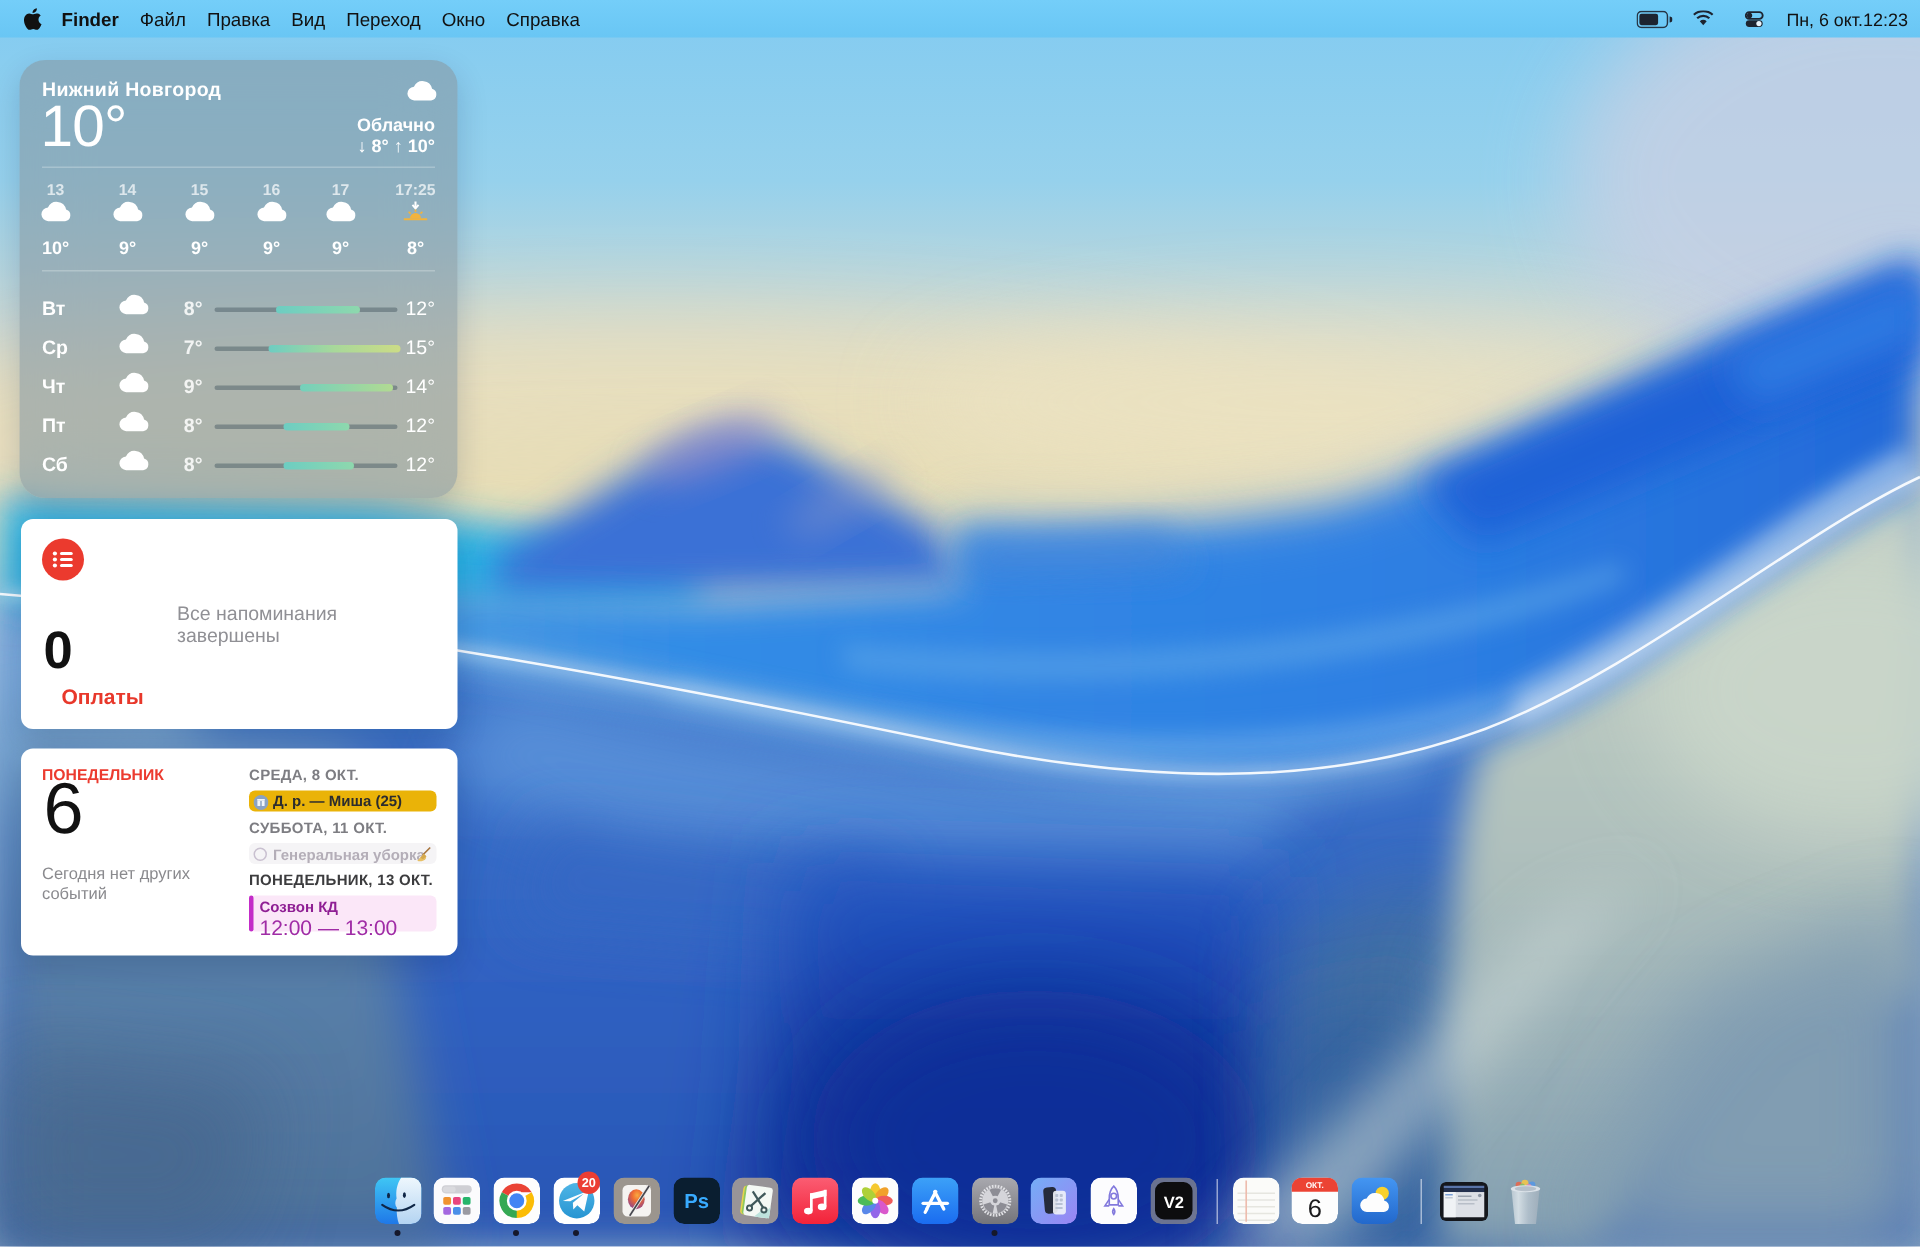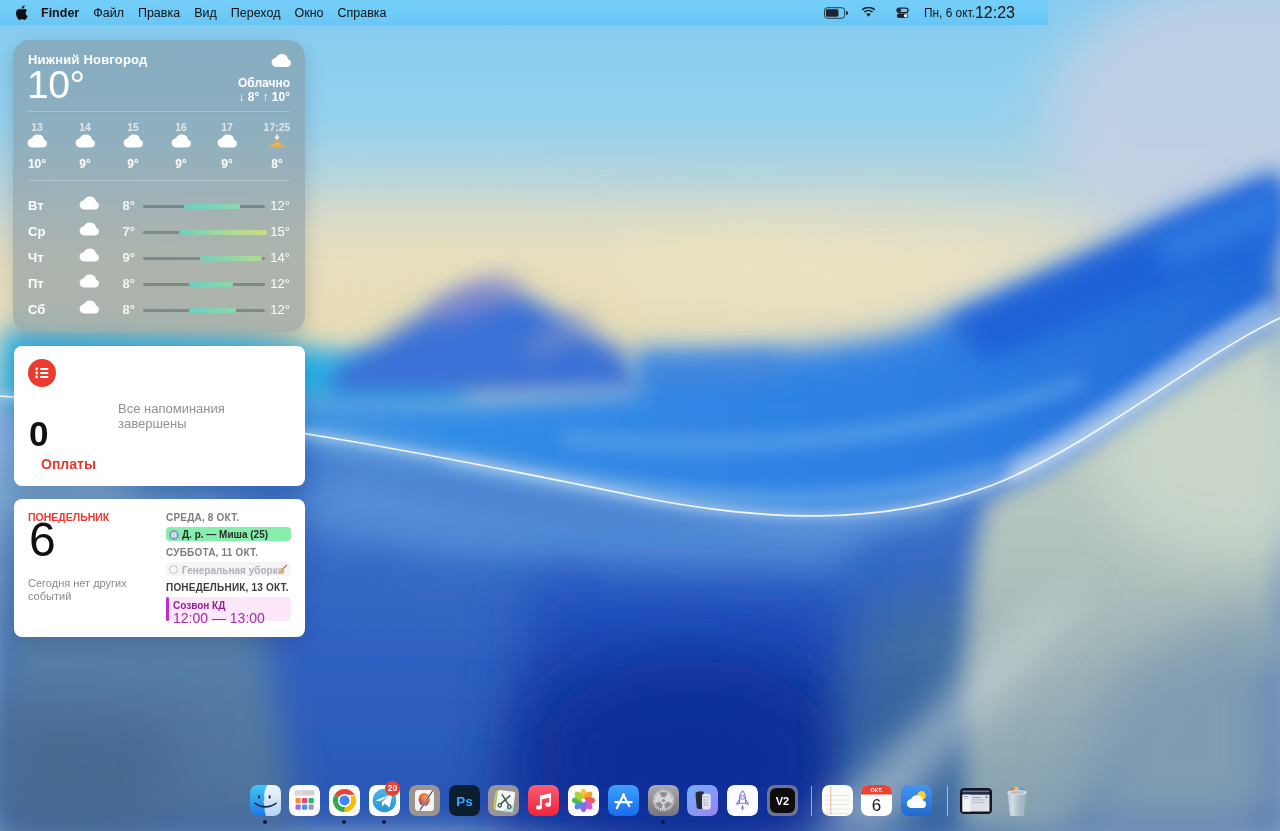--- a/index.html
+++ b/index.html
@@ -1,21 +1,21 @@
 <!DOCTYPE html>
 <html><head>
 <meta charset="utf-8">
 <style>
   * { margin:0; padding:0; box-sizing:border-box; }
   html,body { width:1280px; height:831px; overflow:hidden; font-family:"Liberation Sans", sans-serif; }
   #stage { position:relative; width:1280px; height:831px; overflow:hidden; }
   #wall { position:absolute; left:0; top:0; }
 
   
-  #menubar { position:absolute; left:0; top:0; width:1048px; height:25px;
+  #menubar { position:absolute; left:0; top:0; width:1280px; height:25px;
     background:linear-gradient(#74cef9,#69c6f4); color:#111;
     display:flex; align-items:center; font-size:12.5px; }
   #menubar .l { display:flex; align-items:center; }
   #menubar .item { margin:0 7px; white-space:nowrap; }
   #menubar .bold { font-weight:bold; }
   #menubar .r { position:absolute; right:0; top:0; height:25px; display:flex; align-items:center; }
 
   
   .widget { position:absolute; border-radius:8px; }
   #weather { left:13px; top:40px; width:292px; height:292px;
@@ -203,21 +203,21 @@
           <path d="M3.9 5.6 a6.9 6.9 0 0 1 9.2 0" fill="none" stroke="#1d2430" stroke-width="1.7"></path>
           <path d="M1.4 3 a10.6 10.6 0 0 1 14.2 0" fill="none" stroke="#1d2430" stroke-width="1.7"></path>
         </svg>
     <svg width="13" height="12" viewBox="0 0 15 13" style="margin-left:6px;margin-right:15px">
           <rect x="1" y="0.8" width="13" height="5.2" rx="2.6" fill="none" stroke="#1d2430" stroke-width="1.4"></rect>
           <circle cx="3.9" cy="3.4" r="2" fill="#1d2430"></circle>
           <rect x="1" y="7" width="13" height="5.2" rx="2.6" fill="#1d2430"></rect>
           <circle cx="11.1" cy="9.6" r="2" fill="#eaf4fb"></circle>
         </svg>
     <span style="margin-right:0;font-size:11.9px">Пн, 6 окт.</span>
-    <span style="margin-right:33px;font-size:16px">12:23</span>
+    <span style="margin-right:8px;font-size:12px">12:23</span>
   </div>
 </div>
 
 <div id="weather" class="widget">
   <div class="city">Нижний Новгород</div>
   <div class="big">10°</div>
   <div style="position:absolute;right:13px;top:13px"><svg width="22" height="15" viewBox="0 0 24 16">
           <path fill="#fff" d="M7 15a5 5 0 0 1-.5-10 7 7 0 0 1 13.2 1.6A4.3 4.3 0 0 1 19 15z"></path>
         </svg></div>
   <div class="cond">Облачно</div>
@@ -325,21 +325,21 @@
   <div class="msg">Все напоминания завершены</div>
   <div class="zero">0</div>
   <div class="lbl">Оплаты</div>
 </div>
 
 <div id="calendar" class="widget">
   <div class="dow">ПОНЕДЕЛЬНИК</div>
   <div class="dnum">6</div>
   <div class="noev">Сегодня нет других событий</div>
   <div class="evh" style="top:13px">СРЕДА, 8 ОКТ.</div>
-  <div class="ev" style="top:28px;height:14px;background:#86efac">
+  <div class="ev" style="top:28px;height:14px;background:#eab308">
     <svg width="10" height="10" viewBox="0 0 10 10" style="position:absolute;left:3px;top:2.5px">
           <circle cx="5" cy="5" r="5" fill="#8aa2c2"></circle>
           <rect x="2.6" y="3.9" width="4.8" height="3.5" rx="0.4" fill="#f2f5f9"></rect>
           <rect x="4.5" y="3.9" width="1" height="3.5" fill="#8aa2c2"></rect>
           <rect x="2.4" y="2.6" width="5.2" height="1.2" rx="0.4" fill="#f2f5f9"></rect>
         </svg>
     <span style="position:absolute;left:16px;top:2px;font-size:10px;font-weight:bold;color:#2c2c2e">Д. р. — Миша (25)</span>
   </div>
   <div class="evh" style="top:48px">СУББОТА, 11 ОКТ.</div>
   <div class="ev" style="top:63px;height:14px;background:#f5f4f6">

